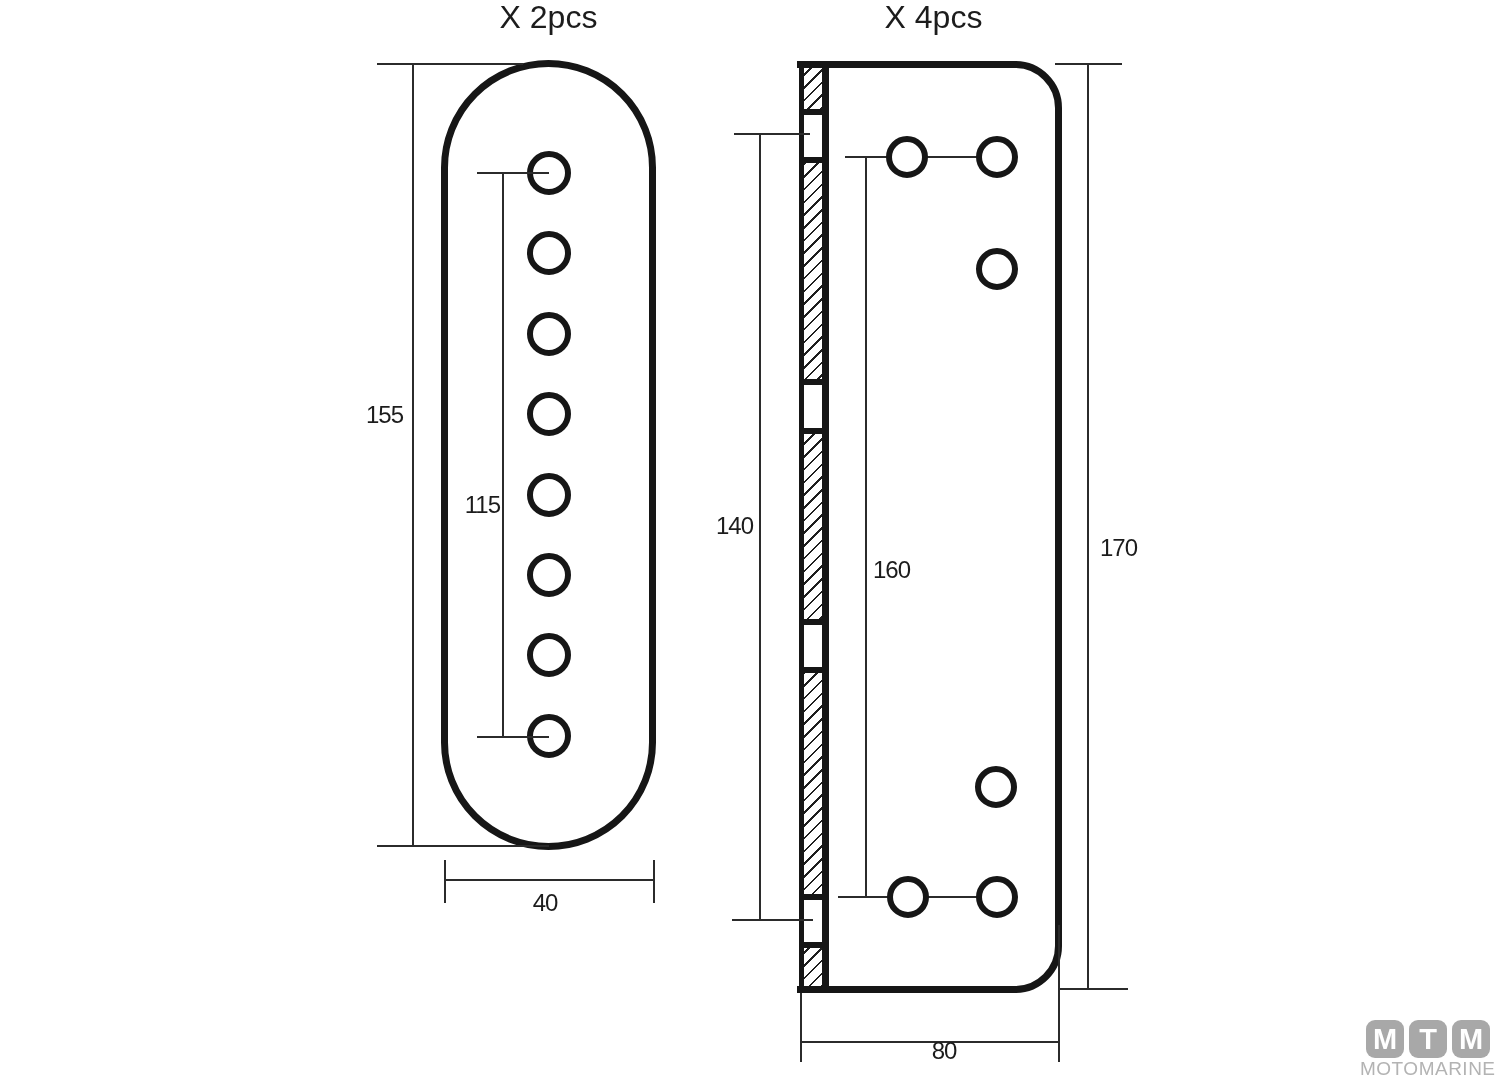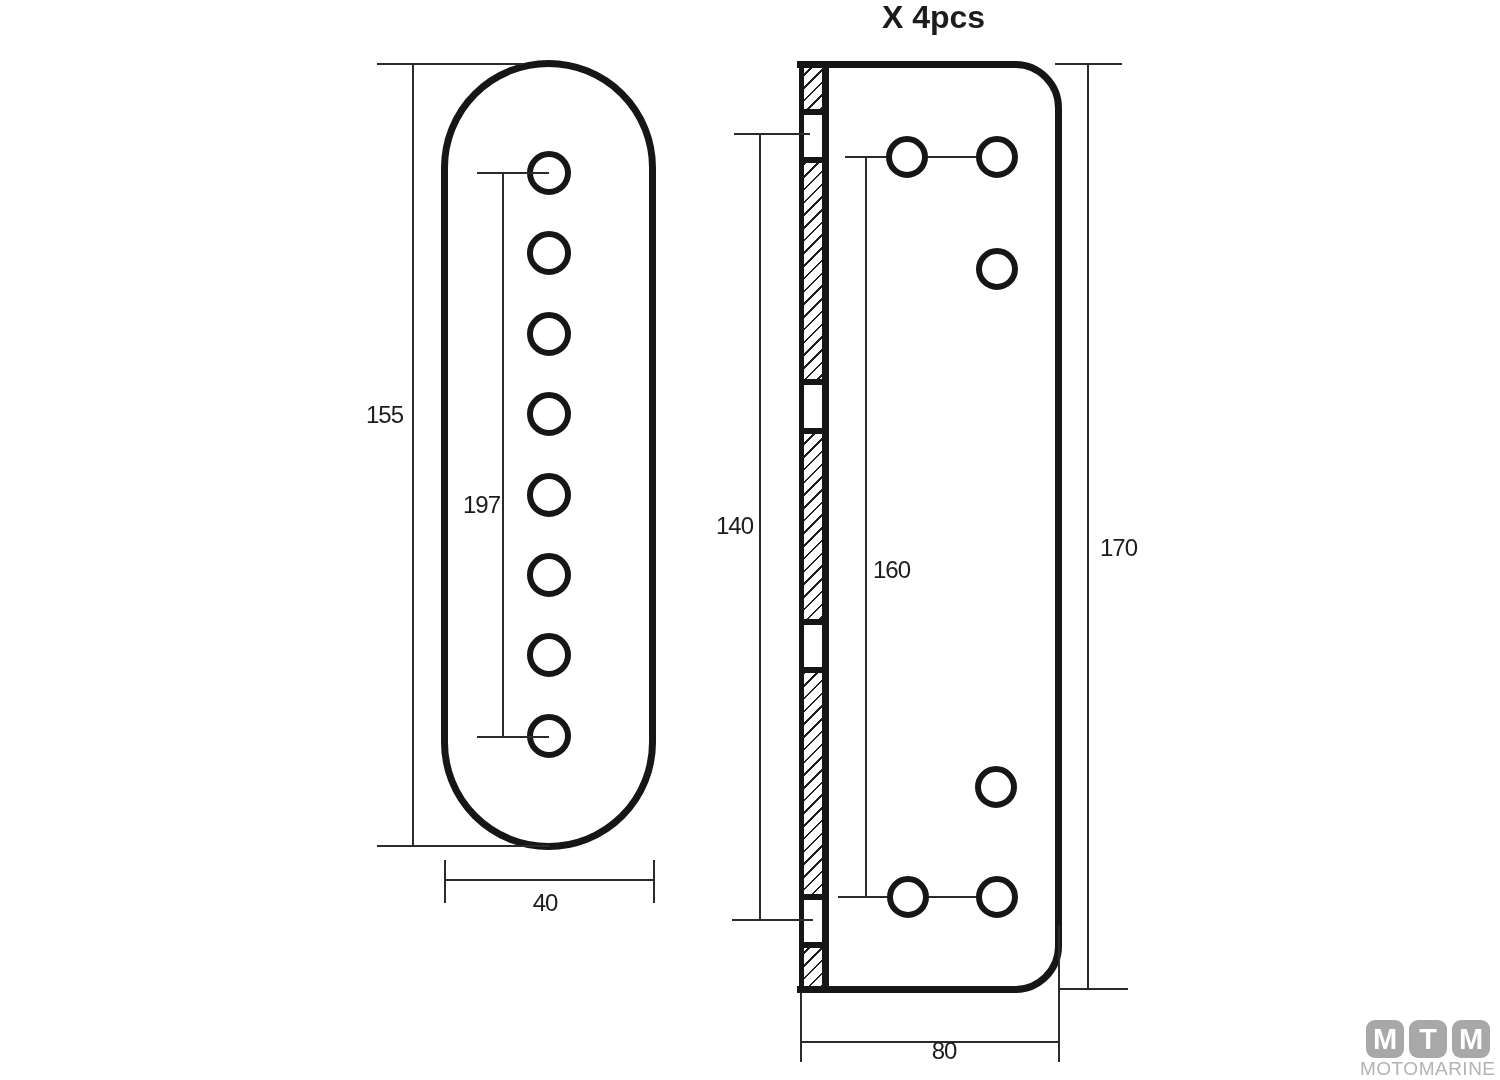--- a/index.html
+++ b/index.html
@@ -41,37 +41,38 @@
   .logo-sub{
     position:absolute;font-size:19px;color:#b3b3b3;letter-spacing:0.5px;line-height:1;
     text-align:left;white-space:nowrap;
   }
 </style>
 </head>
 <body>
 
 <div id="canvas">
 
-  <div class="title" style="left:826px;top:0px;width:215px;font-weight:bold;">X 4pcs</div>
+  <div class="title" style="left:441px;top:0px;width:215px;">X 2pcs</div>
+  <div class="title" style="left:826px;top:0px;width:215px;">X 4pcs</div>
 
   <div class="outline" style="left:441px;top:60px;width:215px;height:790px;border-radius:108px;"></div>
 
   <div class="hole" style="left:527px;top:151px;width:44px;height:44px;"></div>
   <div class="hole" style="left:527px;top:231px;width:44px;height:44px;"></div>
   <div class="hole" style="left:527px;top:312px;width:44px;height:44px;"></div>
   <div class="hole" style="left:527px;top:392px;width:44px;height:44px;"></div>
   <div class="hole" style="left:527px;top:473px;width:44px;height:44px;"></div>
   <div class="hole" style="left:527px;top:553px;width:44px;height:44px;"></div>
   <div class="hole" style="left:527px;top:633px;width:44px;height:44px;"></div>
   <div class="hole" style="left:527px;top:714px;width:44px;height:44px;"></div>
 
   <div class="dline" style="left:502px;top:173px;width:2px;height:564px;"></div>
   <div class="dline" style="left:477px;top:172px;width:72px;height:2px;"></div>
   <div class="dline" style="left:477px;top:736px;width:72px;height:2px;"></div>
-  <div class="dim" style="left:440px;top:493px;width:60px;text-align:right;">197</div>
+  <div class="dim" style="left:440px;top:493px;width:60px;text-align:right;">115</div>
 
   <div class="dline" style="left:412px;top:64px;width:2px;height:782px;"></div>
   <div class="dline" style="left:377px;top:63px;width:146px;height:2px;"></div>
   <div class="dline" style="left:377px;top:845px;width:172px;height:2px;"></div>
   <div class="dim" style="left:343px;top:403px;width:60px;text-align:right;">155</div>
 
   <div class="dline" style="left:444px;top:860px;width:2px;height:43px;"></div>
   <div class="dline" style="left:653px;top:860px;width:2px;height:43px;"></div>
   <div class="dline" style="left:444px;top:879px;width:211px;height:2px;"></div>
   <div class="dim" style="left:513px;top:891px;width:64px;text-align:center;">40</div>

